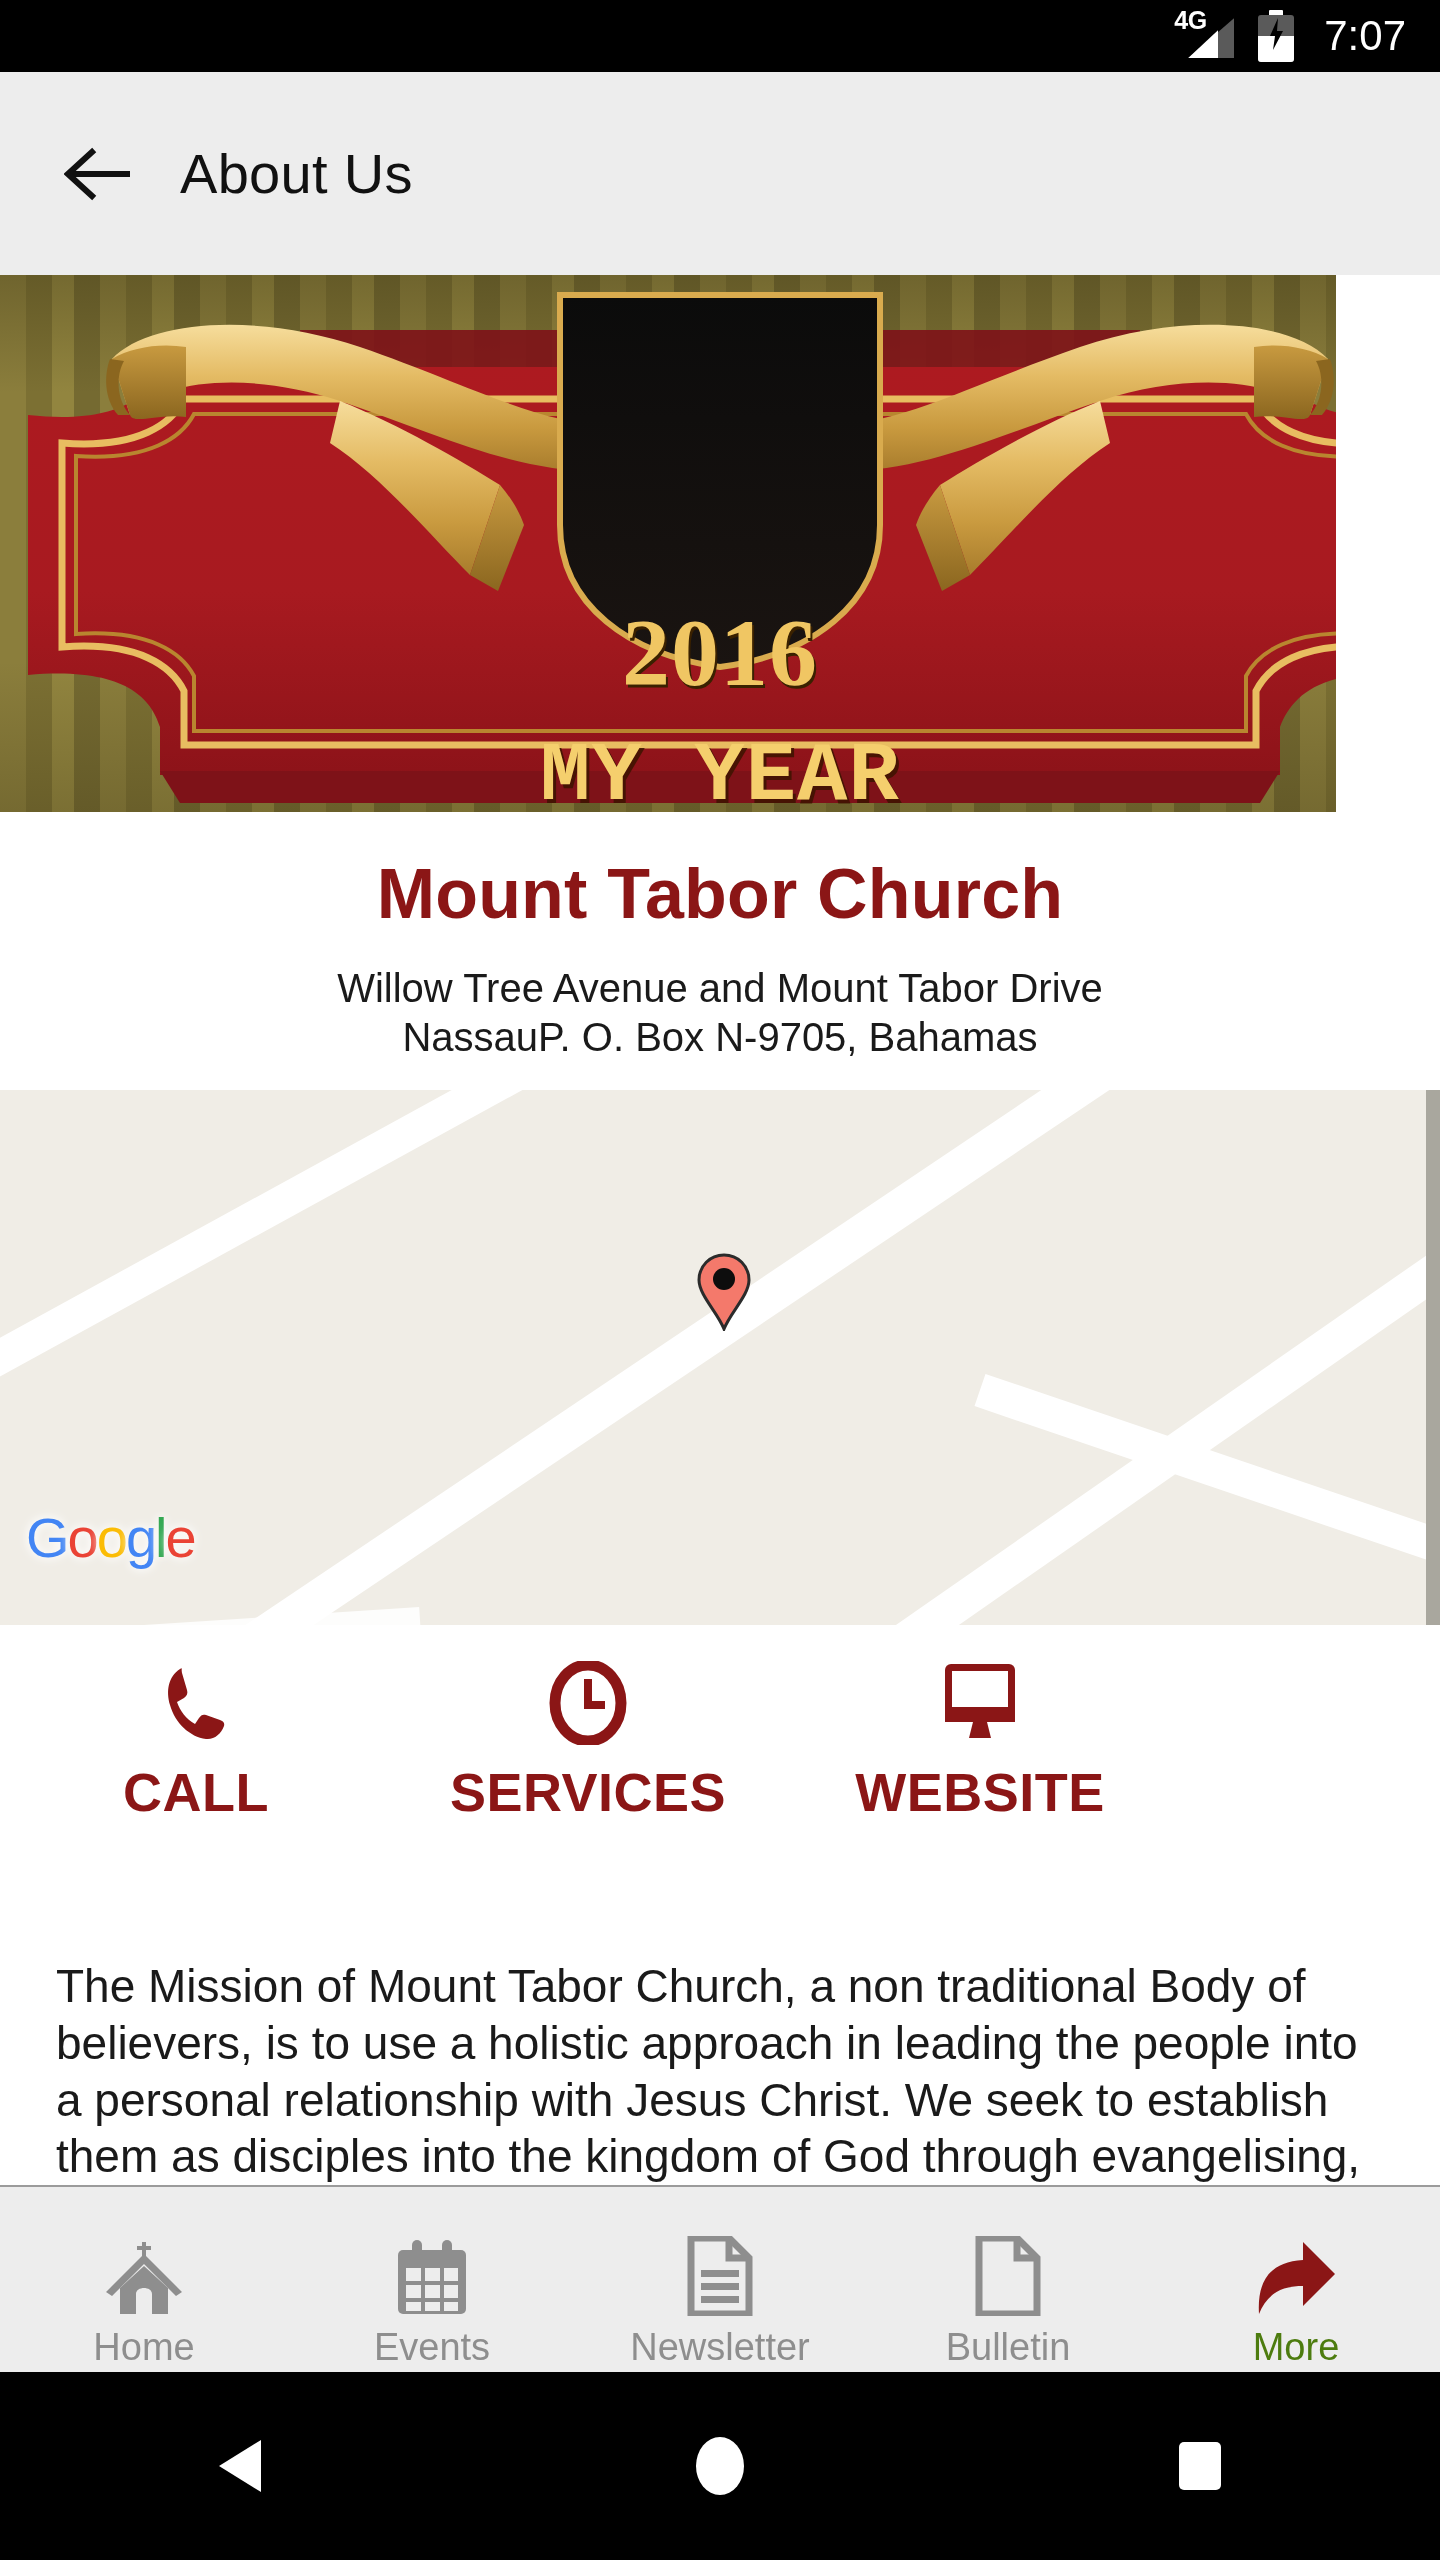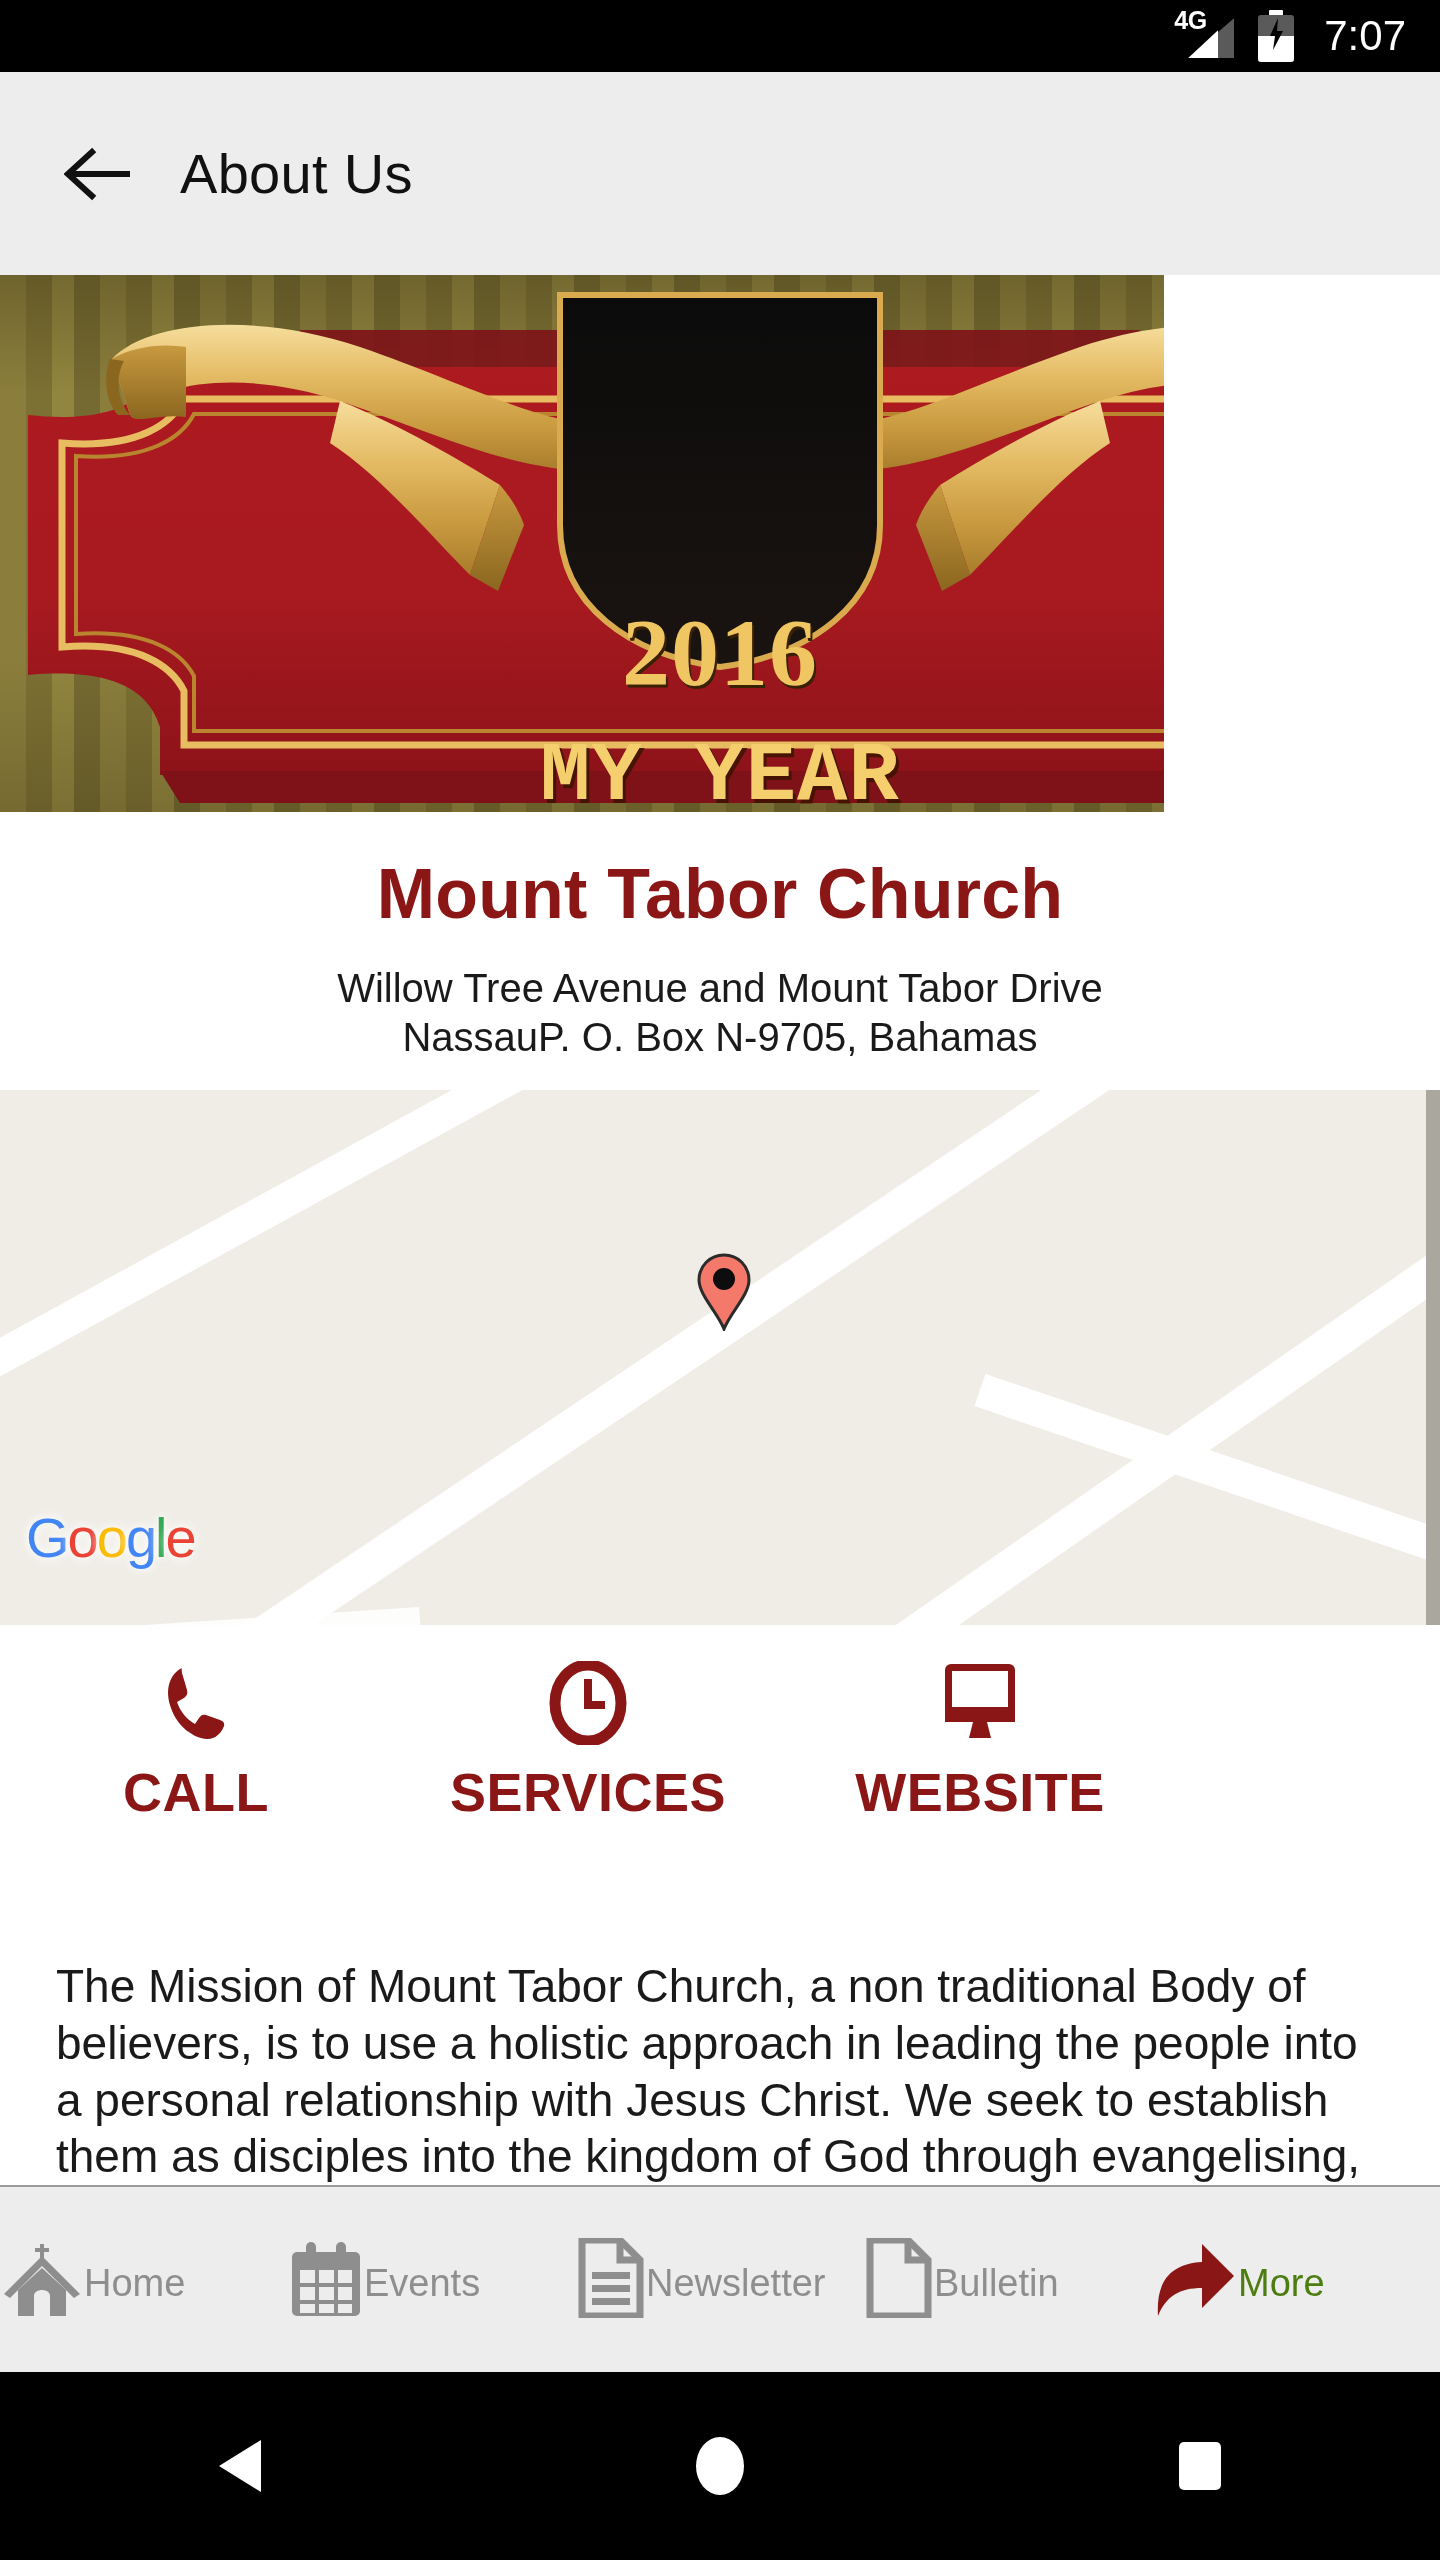--- a/index.html
+++ b/index.html
@@ -64,21 +64,21 @@
     width:118px; height:118px; margin-left:40px;
     display:flex; align-items:center; justify-content:center; cursor:pointer;
   }
   .appbar-title{
     font-size:56px; color:#111; font-weight:400; margin-left:22px;
     letter-spacing:0.3px;
   }
 
   
   .banner{
-    position:absolute; top:275px; left:0; width:1164px; height:537px;
+    position:absolute; top:275px; left:0; width:1336px; height:537px;
     overflow:hidden;
     background:
       repeating-linear-gradient(90deg,
         #8b7e3c 0px, #8b7e3c 26px,
         #7c7033 26px, #7c7033 52px,
         #92853f 52px, #92853f 74px,
         #756a31 74px, #756a31 100px);
   }
   .banner-veil{
     position:absolute; inset:0;
@@ -165,22 +165,22 @@
     font-size:46px; line-height:1.235; color:#1a1a1a; font-weight:400;
     text-align:left;
   }
 
   
   .botnav{
     position:absolute; top:2185px; left:0; width:1440px; height:187px;
     background:#ededed; border-top:2px solid #9b9b9b; display:flex;
   }
   .nav-item{
-    flex:1; display:flex; flex-direction:row; align-items:center;
-    justify-content:flex-start; cursor:pointer; padding-bottom:6px;
+    flex:1; display:flex; flex-direction:column; align-items:center;
+    justify-content:flex-end; cursor:pointer; padding-bottom:6px;
   }
   .nav-ico{ height:82px; display:flex; align-items:flex-end; justify-content:center; }
   .nav-lbl{
     margin-top:12px; font-size:38px; font-weight:400; color:#8e8e8e; line-height:1;
   }
   .nav-item.active .nav-lbl{ color:#4d7c0f; }
 
   
   .sysnav{
     position:absolute; top:2372px; left:0; width:1440px; height:188px;

